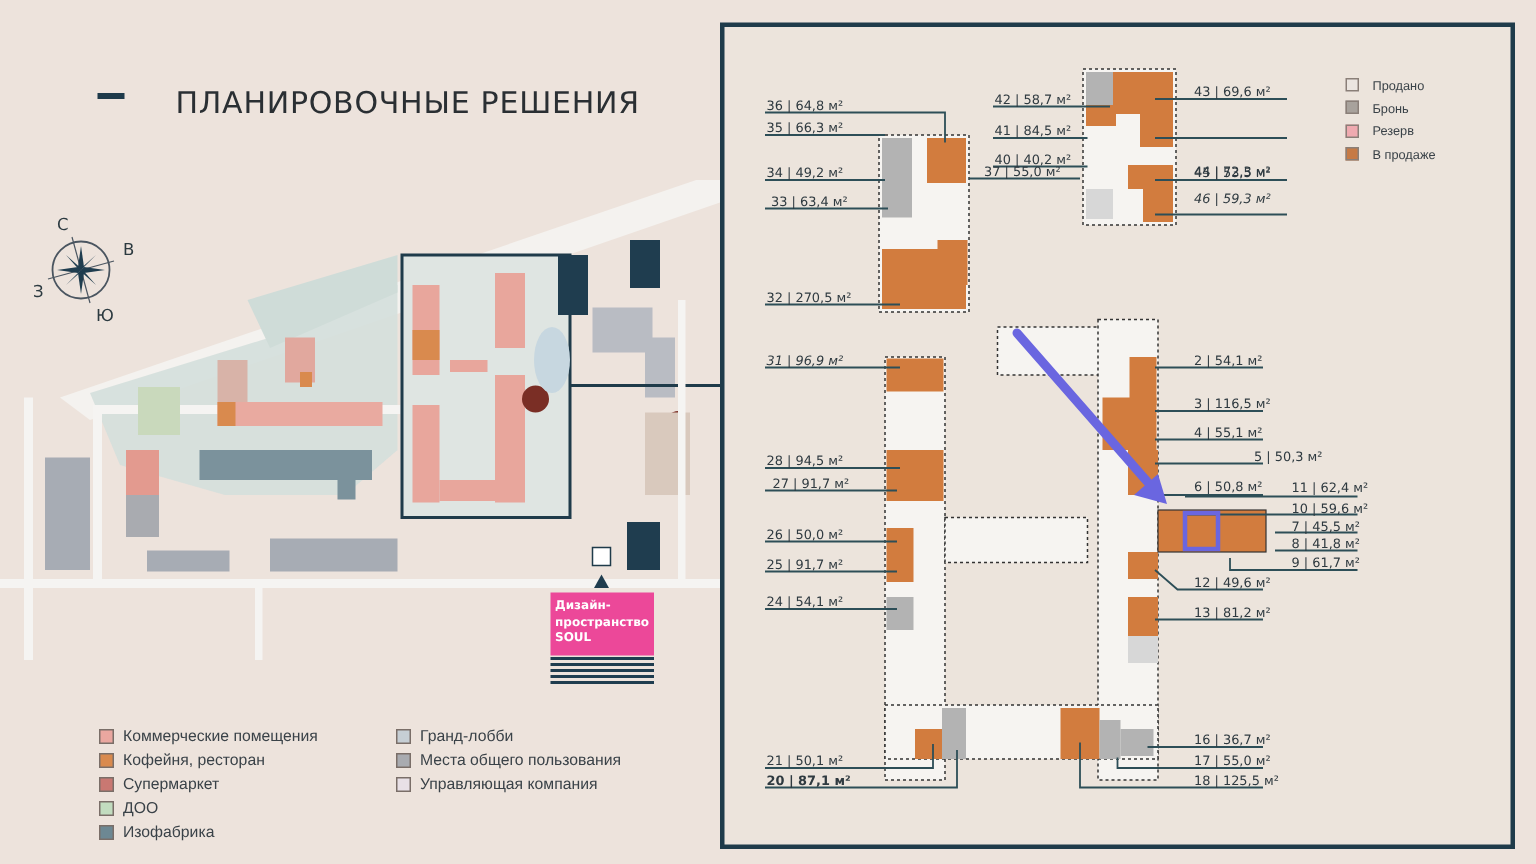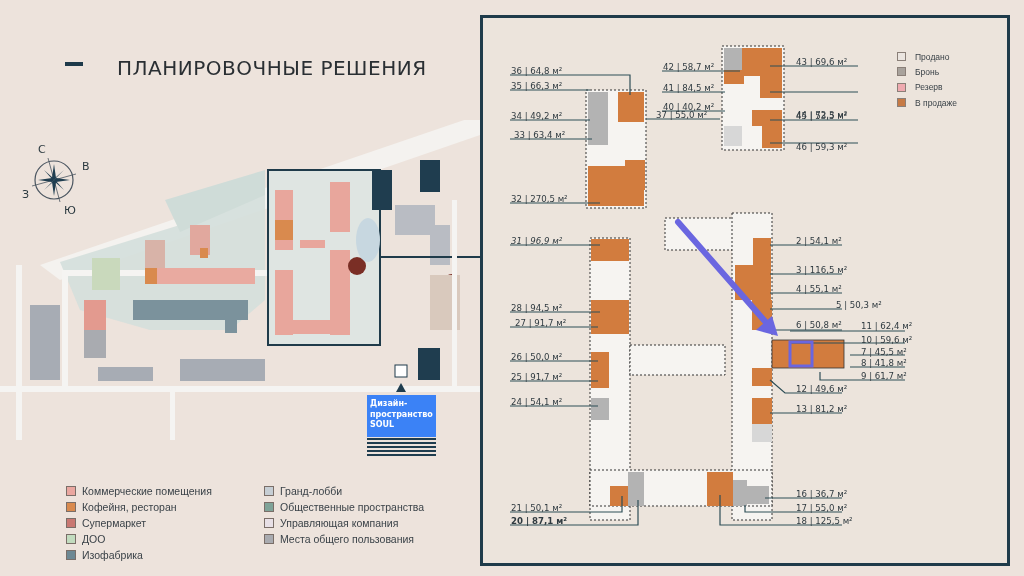--- a/index.html
+++ b/index.html
@@ -25,21 +25,21 @@
   
   .plan-frame { position: absolute; left: 480px; top: 15px; width: 530px; height: 551px; border: 3px solid #1f3b4a; background: #ece4dc; }
   .plan-svg { position: absolute; left: 0; top: 0; }
 
   .status-legend { position: absolute; left: 897px; top: 49px; }
   .status-item { display: flex; align-items: center; height: 15.3px; font-size: 8.5px; color: #3a4248; }
   .status-item .sw { width: 9px; height: 9px; border: 1px solid #8a7f78; margin-right: 9px; }
 
   .unit-label { position: absolute; font-size: 8.6px; color: #2f3a40; white-space: nowrap; font-family: "DejaVu Sans", sans-serif; }
 
-  .soul-box { position: absolute; left: 367px; top: 395px; width: 69px; height: 42px; background: #3b82f6; color: #ffffff; font-size: 8px; font-weight: bold; line-height: 10.5px; padding: 4px 0 0 3px; font-family: "DejaVu Sans", sans-serif; }
+  .soul-box { position: absolute; left: 367px; top: 395px; width: 69px; height: 42px; background: #ec4899; color: #ffffff; font-size: 8px; font-weight: bold; line-height: 10.5px; padding: 4px 0 0 3px; font-family: "DejaVu Sans", sans-serif; }
   .soul-lines { position: absolute; left: 367px; top: 438px; width: 69px; }
   .soul-lines div { height: 2px; background: #1f3d4f; margin-bottom: 2px; }
 </style>
 </head>
 <body>
 
 <div class="title-dash"></div>
 <h1 class="page-title">ПЛАНИРОВОЧНЫЕ РЕШЕНИЯ</h1>
 
 <svg class="sitemap" width="480" height="320" viewBox="0 120 480 320" style="position:absolute;left:0;top:120px;">
@@ -153,30 +153,26 @@
       <span class="sw" style="background:#6d8893"></span>
       <span>Изофабрика</span>
     </div>
 </div>
 <div class="legend-right">
   <div class="legend-item">
       <span class="sw" style="background:#c6ced4"></span>
       <span>Гранд-лобби</span>
     </div>
   <div class="legend-item">
-      <span class="sw" style="background:#7fa398"></span>
-      <span>Общественные пространства</span>
+      <span class="sw" style="background:#a9abb0"></span>
+      <span>Места общего пользования</span>
     </div>
   <div class="legend-item">
       <span class="sw" style="background:#e8e0e6"></span>
       <span>Управляющая компания</span>
-    </div>
-  <div class="legend-item">
-      <span class="sw" style="background:#a9abb0"></span>
-      <span>Места общего пользования</span>
     </div>
 </div>
 
 <div class="plan-frame"></div>
 
 <svg class="plan-svg" width="1024" height="576" viewBox="0 0 1024 576" style="position:absolute;left:0;top:0;">
 
   <rect x="586" y="90" width="60" height="118" fill="#f6f4f1" stroke="#333" stroke-width="1" stroke-dasharray="2,2"></rect>
   <rect x="588" y="92" width="20" height="40" fill="#b3b3b3"></rect>
   <rect x="588" y="125" width="20" height="20" fill="#b3b3b3"></rect>
@@ -294,21 +290,21 @@
     <span class="unit-label" style="left: 663px; top: 102px;">40 | 40,2 м²</span>
     <span class="unit-label" style="left: 511px; top: 66px;">36 | 64,8 м²</span>
     <span class="unit-label" style="left: 511px; top: 81px;">35 | 66,3 м²</span>
     <span class="unit-label" style="left: 656px; top: 110px;">37 | 55,0 м²</span>
     <span class="unit-label" style="left: 511px; top: 111px;">34 | 49,2 м²</span>
     <span class="unit-label" style="left: 490px; top: 130px; margin-left: 24px;">33 | 63,4 м²</span>
     <span class="unit-label" style="left: 511px; top: 194px;">32 | 270,5 м²</span>
     <span class="unit-label" style="left: 796px; top: 57px;">43 | 69,6 м²</span>
     <span class="unit-label" style="left: 796px; top: 66px; margin-top: 44px;">44 | 72,3 м²</span>
     <span class="unit-label" style="left: 796px; top: 111px;">45 | 53,5 м²</span>
-    <span class="unit-label" style="left: 796px; top: 142px;">46 | 59,3 м²</span>
+    <span class="unit-label" style="left: 796px; top: 128px; font-style: italic;">46 | 59,3 м²</span>
     <span class="unit-label" style="left: 511px; top: 236px; font-style: italic;">31 | 96,9 м²</span>
     <span class="unit-label" style="left: 511px; top: 303px;">28 | 94,5 м²</span>
     <span class="unit-label" style="left: 515px; top: 318px;">27 | 91,7 м²</span>
     <span class="unit-label" style="left: 511px; top: 352px;">26 | 50,0 м²</span>
     <span class="unit-label" style="left: 511px; top: 372px;">25 | 91,7 м²</span>
     <span class="unit-label" style="left: 511px; top: 397px;">24 | 54,1 м²</span>
     <span class="unit-label" style="left: 796px; top: 236px;">2 | 54,1 м²</span>
     <span class="unit-label" style="left: 796px; top: 265px;">3 | 116,5 м²</span>
     <span class="unit-label" style="left: 796px; top: 284px;">4 | 55,1 м²</span>
     <span class="unit-label" style="left: 796px; top: 300px; margin-left: 40px;">5 | 50,3 м²</span>

